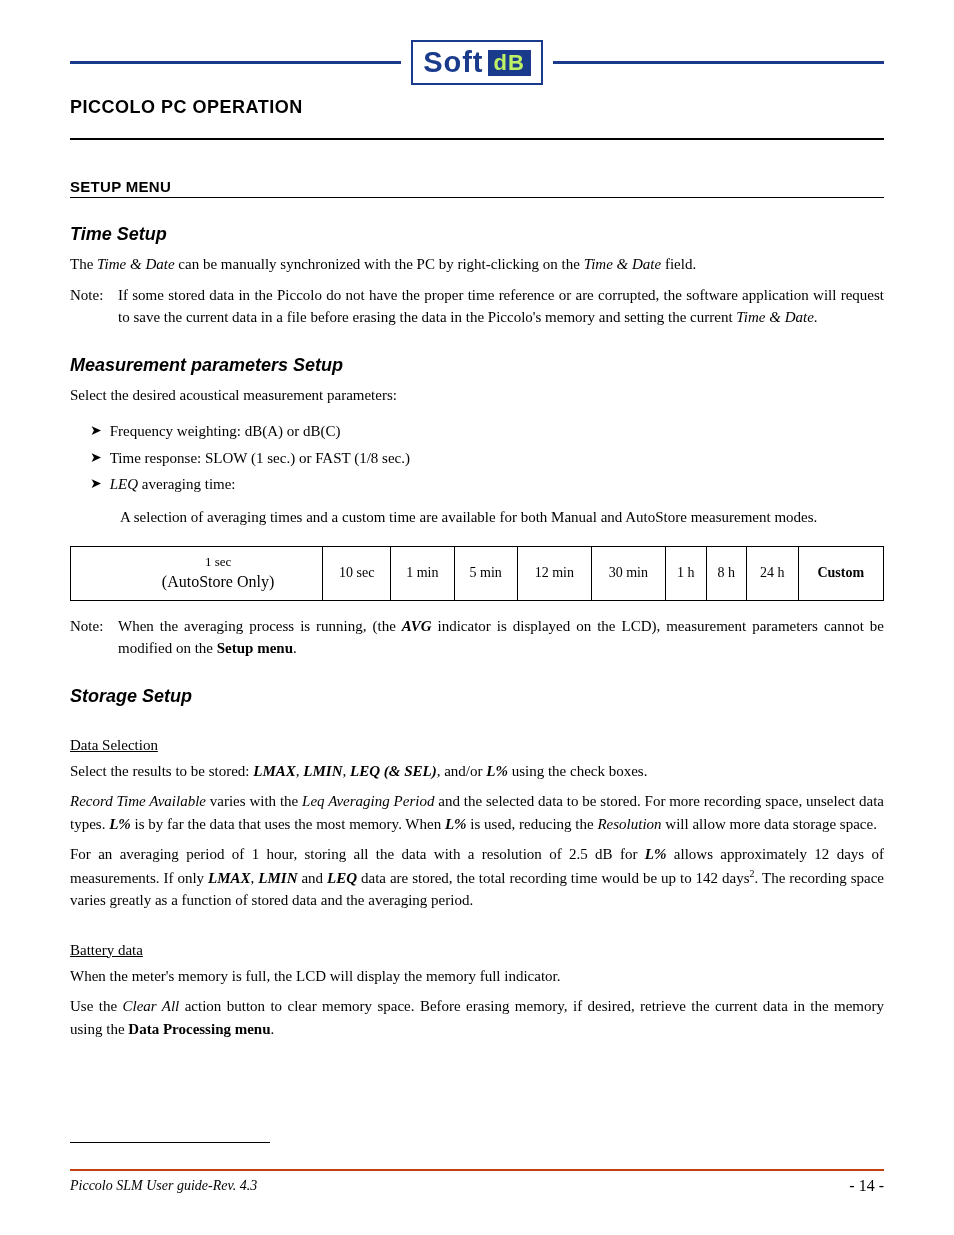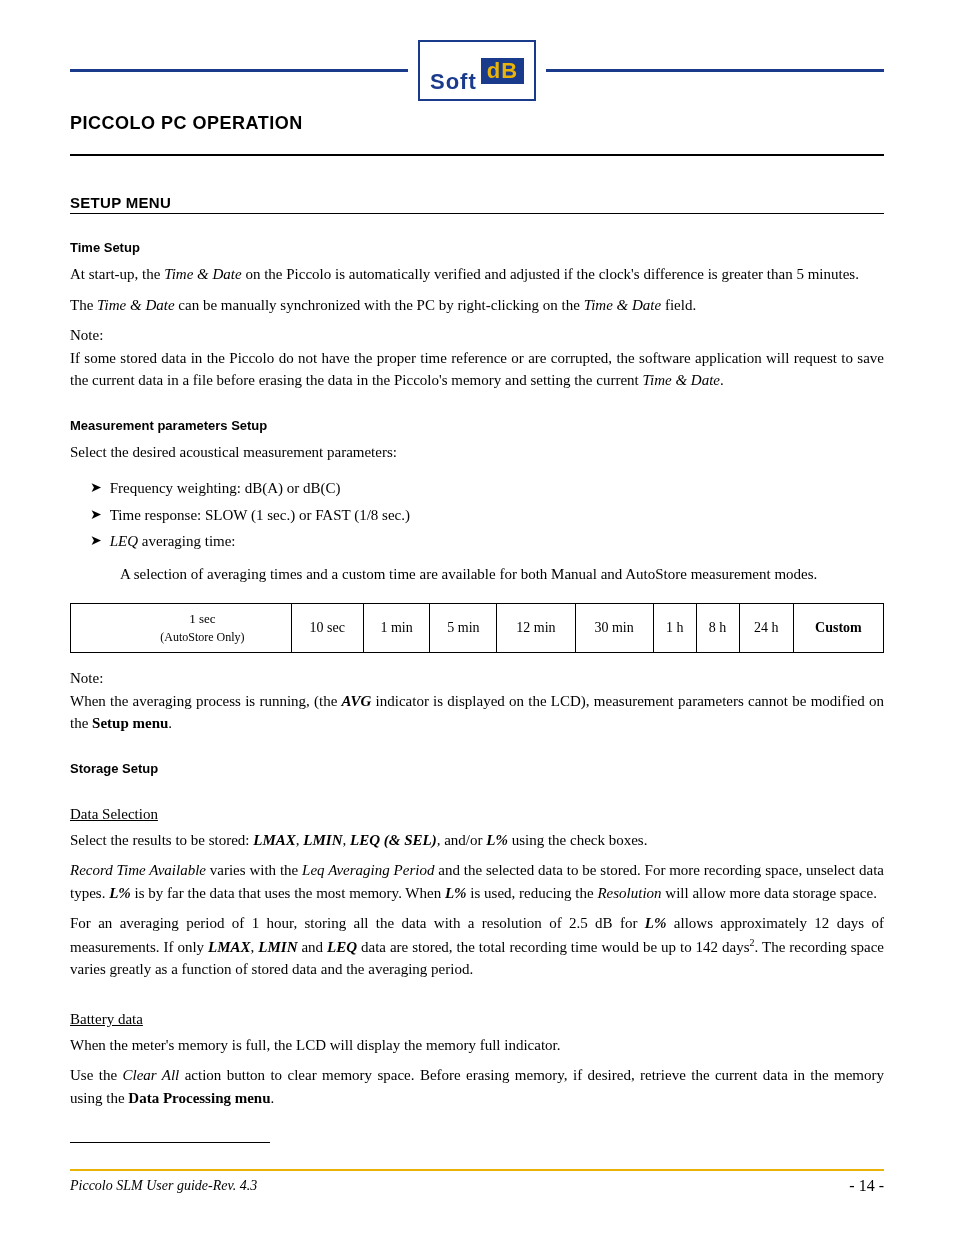--- a/index.html
+++ b/index.html
@@ -43,29 +43,28 @@
     }
     .logo-box {
       display: flex;
       align-items: center;
       border: 2px solid #1a3a8c;
       padding: 4px 10px;
       background: #fff;
     }
     .logo-soft {
       font-family: Arial, sans-serif;
-      font-size: 22px;
+      font-size: 29px;
       font-weight: bold;
       color: #1a3a8c;
       letter-spacing: 1px;
-      margin-top: 23px;
     }
     .logo-db-box {
       background: #1a3a8c;
-      color: #eab308;
+      color: #bef264;
       font-family: Arial, sans-serif;
       font-size: 22px;
       font-weight: bold;
       padding: 0 6px;
       margin-left: 4px;
       letter-spacing: 1px;
     }
 
     
     .page-title {
@@ -85,40 +84,40 @@
       font-weight: bold;
       border-bottom: 1px solid #000;
       padding-bottom: 2px;
       margin-top: 18px;
       margin-bottom: 10px;
       letter-spacing: 0.3px;
     }
 
     .subsection-heading {
       font-family: Arial, sans-serif;
-      font-size: 13px;
+      font-size: 18px;
       font-weight: bold;
       margin-top: 16px;
       margin-bottom: 8px;
+      font-style: italic;
     }
 
     
     p {
       margin-bottom: 8px;
       line-height: 1.5;
       text-align: justify;
     }
 
     
     .note-block {
       display: flex;
       margin-bottom: 10px;
       line-height: 1.5;
       text-align: justify;
-      flex-direction: column;
     }
     .note-label {
       min-width: 48px;
       font-weight: normal;
     }
     .note-content {
       flex: 1;
     }
 
     
@@ -180,21 +179,21 @@
       background: #000;
       margin-bottom: 6px;
     }
     .footnote-text {
       font-size: 13px;
       line-height: 1.5;
     }
 
     
     .footer {
-      border-top: 2px solid #eab308;
+      border-top: 2px solid #c2410c;
       margin-top: 20px;
       padding-top: 6px;
       display: flex;
       justify-content: space-between;
       align-items: center;
     }
     .footer-left {
       font-style: italic;
       font-size: 14px;
     }
@@ -219,23 +218,20 @@
     </div>
     <div class="logo-line-right"></div>
   </div>
 
   <div class="page-title">PICCOLO PC OPERATION</div>
 
   <div class="section-heading">SETUP MENU</div>
 
   <div class="subsection-heading">Time Setup</div>
 
-  <p>
-    At start-up, the <em>Time &amp; Date</em> on the Piccolo is automatically verified and adjusted if the clock's difference is greater than 5 minutes.
-  </p>
 
   <p>
     The <em>Time &amp; Date</em> can be manually synchronized with the PC by right-clicking on the <em>Time &amp; Date</em> field.
   </p>
 
   <div class="note-block">
     <span class="note-label">Note:</span>
     <span class="note-content">
       If some stored data in the Piccolo do not have the proper time reference or are corrupted, the software application will request to save the current data in a file before erasing the data in the Piccolo's memory and setting the current <em>Time &amp; Date</em>.
     </span>
@@ -259,21 +255,21 @@
       <span><em>LEQ</em> averaging time:</span>
     </li>
   </ul>
 
   <p style="margin-left: 50px;">A selection of averaging times and a custom time are available for both Manual and AutoStore measurement modes.</p>
 
   <div class="avg-table-wrapper">
     <table class="avg-table">
       <tbody>
           <tr>
-        <td class="first-cell">1 sec<br><span style="font-size:12px;">(AutoStore Only)</span></td>
+        <td class="first-cell">1 sec<br><span style="font-size:16px;">(AutoStore Only)</span></td>
         <td>10 sec</td>
         <td>1 min</td>
         <td>5 min</td>
         <td>12 min</td>
         <td>30 min</td>
         <td>1 h</td>
         <td>8 h</td>
         <td>24 h</td>
         <td class="custom-cell">Custom</td>
       </tr>

